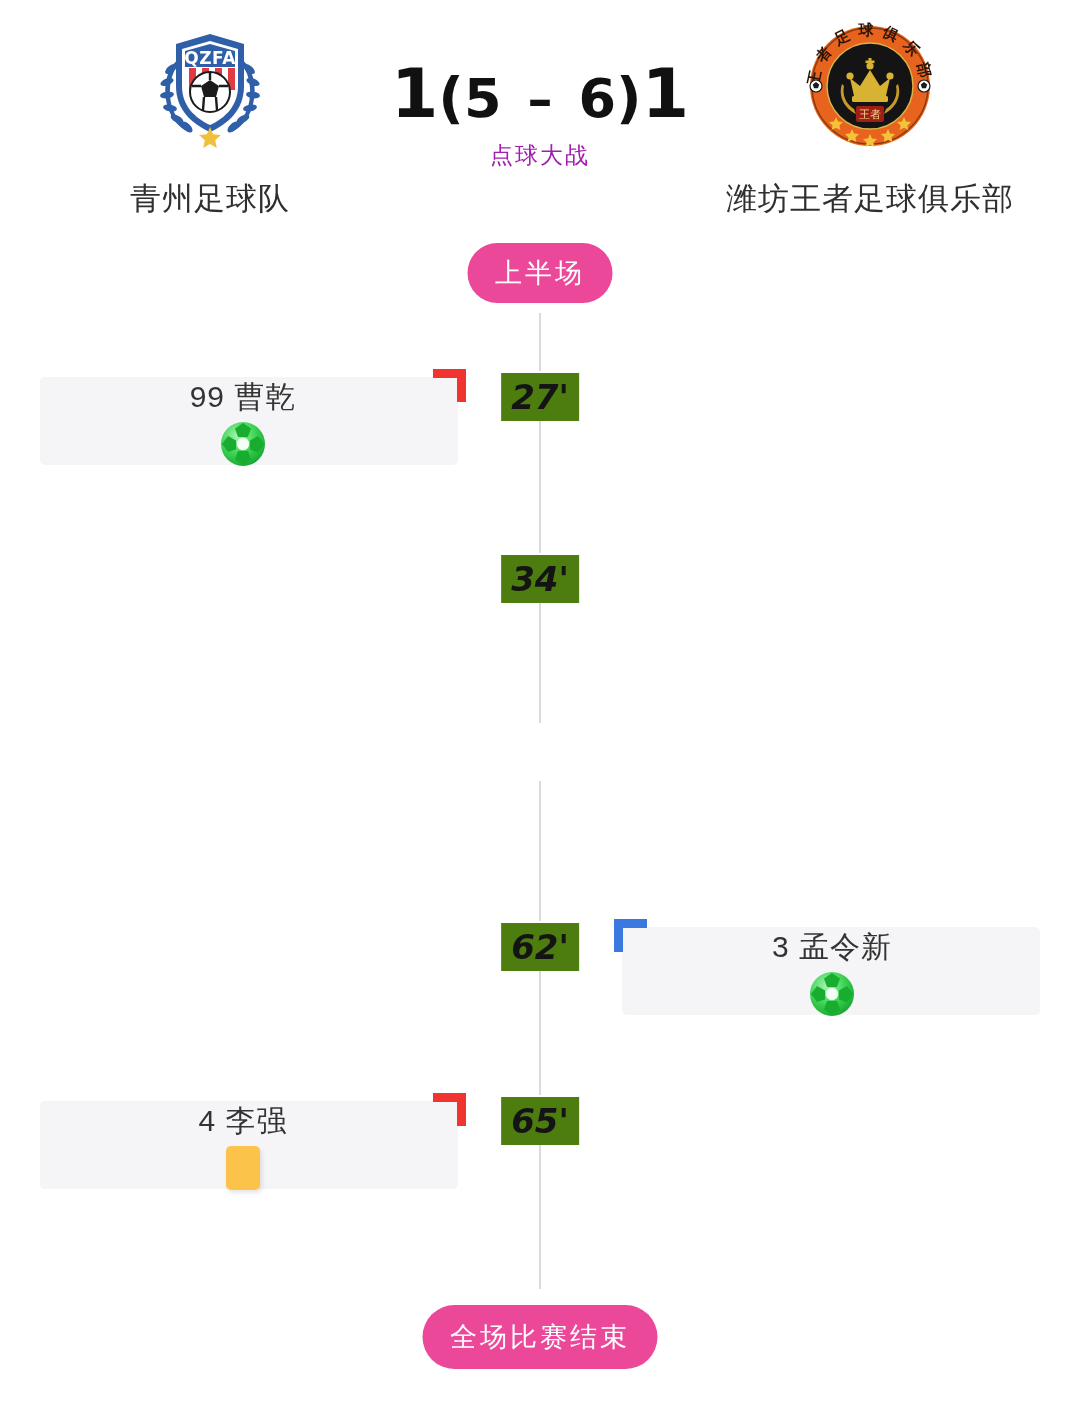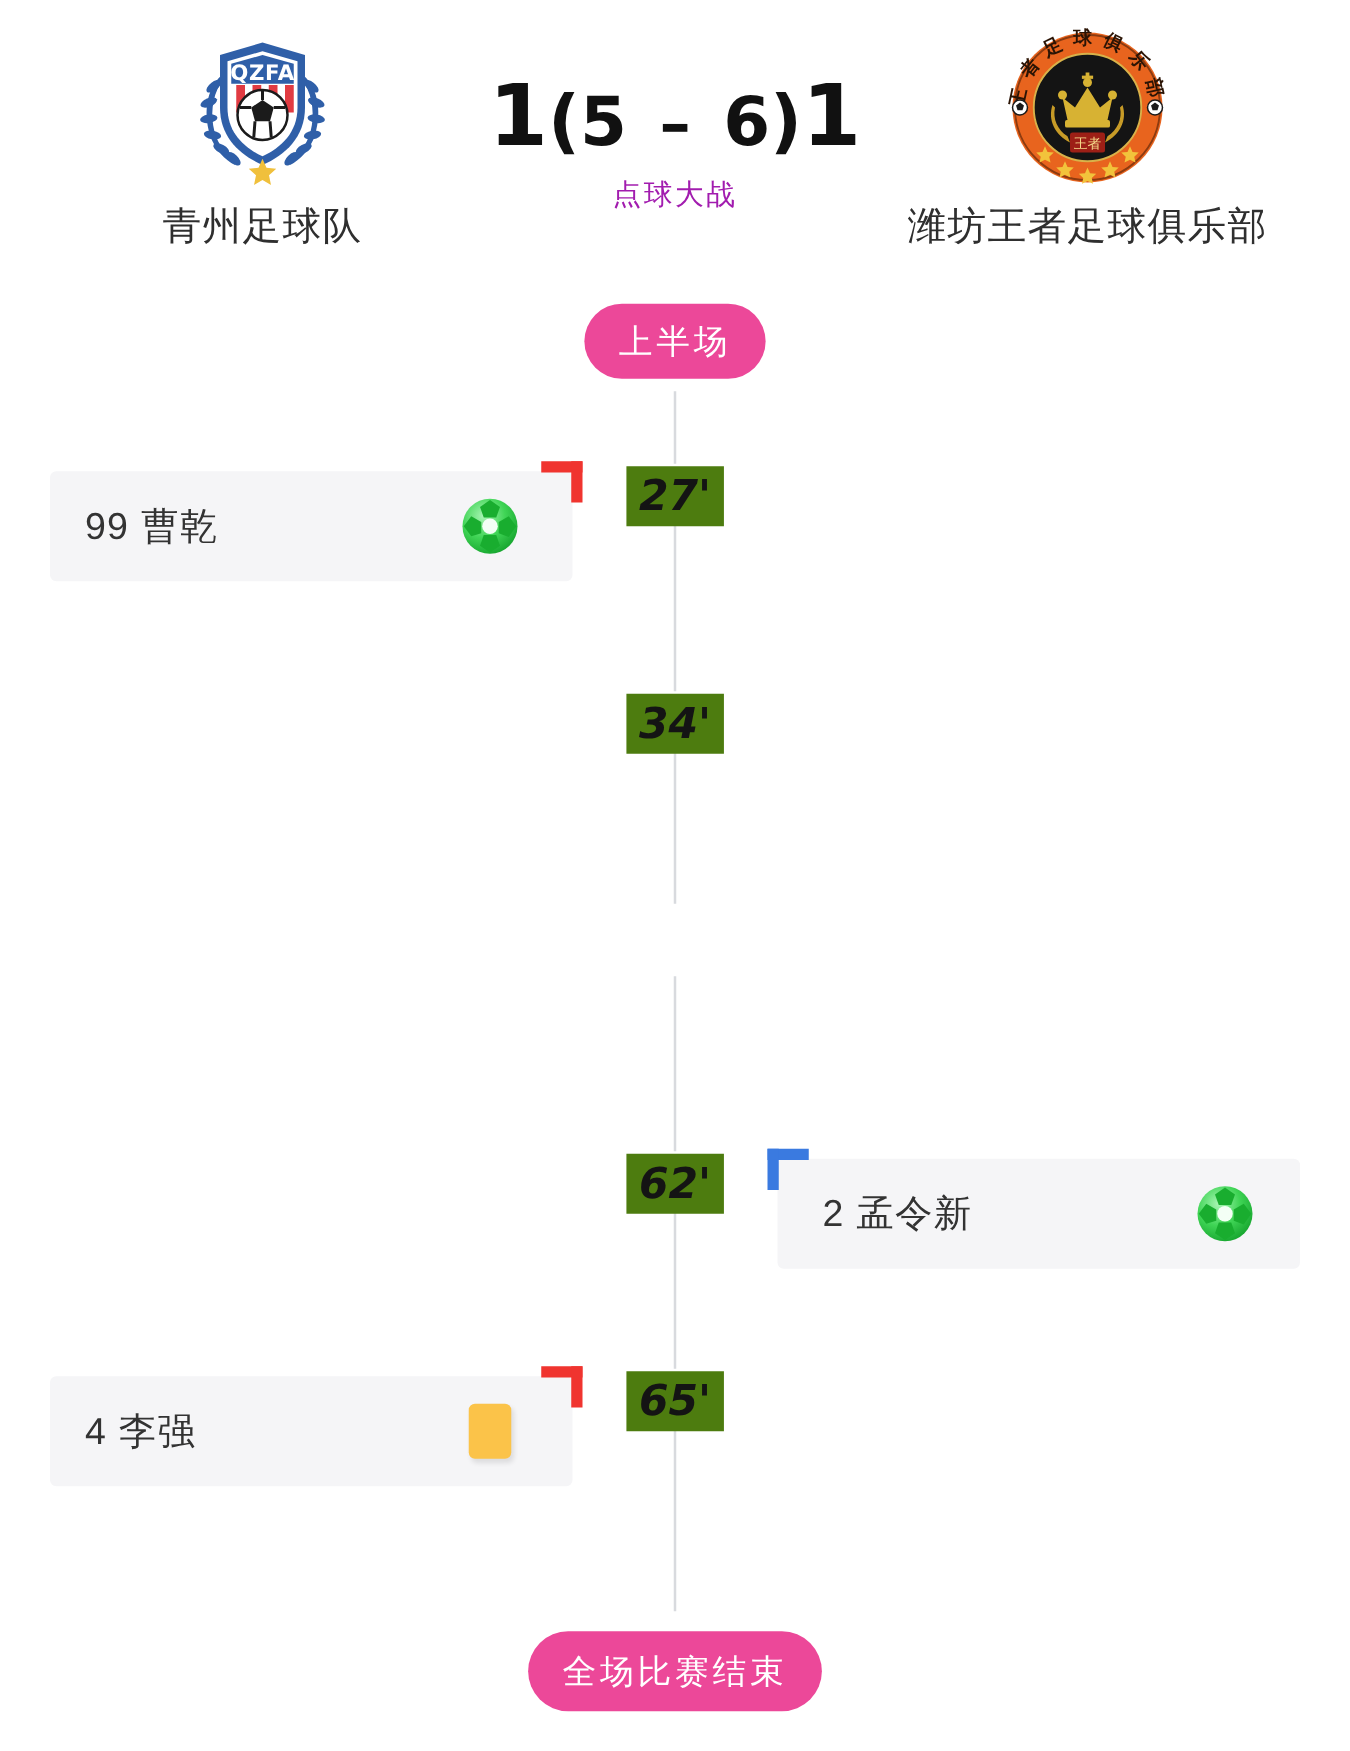--- a/index.html
+++ b/index.html
@@ -29,21 +29,21 @@
     width: 330px;
     display: flex;
     flex-direction: column;
     align-items: center;
     padding-top: 22px;
   }
   .team-block.left  { margin-left: 45px; }
   .team-block.right { margin-right: 45px; }
 
   .team-name {
-    margin-top: 10px;
+    margin-top: 28px;
     font-size: 31px;
     letter-spacing: 1px;
     color: #2f2f2f;
     white-space: nowrap;
     font-family: "Liberation Sans", "DejaVu Sans", sans-serif;
   }
 
   .logo-wrap { width: 128px; height: 128px; position: relative; }
   .logo-wrap svg { display: block; width: 128px; height: 128px; }
 
@@ -140,20 +140,21 @@
   
   .event-card {
     position: absolute;
     width: 418px;
     height: 88px;
     background: #f5f5f7;
     border-radius: 5px;
     display: flex;
     align-items: center;
     box-sizing: border-box;
+    flex-direction: column;
   }
   .event-card.side-left  { left: 40px;  padding: 0 40px 0 28px; justify-content: space-between; }
   .event-card.side-right { left: 622px; padding: 0 34px 0 36px; justify-content: space-between; }
 
   .player-label {
     font-size: 30px;
     color: #333333;
     letter-spacing: 1px;
     white-space: nowrap;
     font-family: "Liberation Sans", "DejaVu Sans", sans-serif;
@@ -326,21 +327,21 @@
           <polygon points="3,24 9,16 17,20.5 17,29.5 9,32"></polygon>
           <polygon points="24,45 16,39.5 19,31 29,31 32,39.5"></polygon>
         </g>
       </svg>
     </span>
   </div>
 
 
   <div class="event-card side-right" style="top:702px;">
     <span class="corner tl blue"></span>
-    <span class="player-label">2 孟令新</span>
+    <span class="player-label">3 孟令新</span>
     <span class="icon-slot">
       <svg class="ball-icon" viewBox="0 0 48 48" xmlns="http://www.w3.org/2000/svg">
         <defs>
           <radialGradient id="bg2" cx="38%" cy="32%" r="72%">
             <stop offset="0%" stop-color="#a8f5b4"></stop>
             <stop offset="55%" stop-color="#3fd455"></stop>
             <stop offset="100%" stop-color="#17a62f"></stop>
           </radialGradient>
         </defs>
         <circle cx="24" cy="24" r="22" fill="url(#bg2)"></circle>

